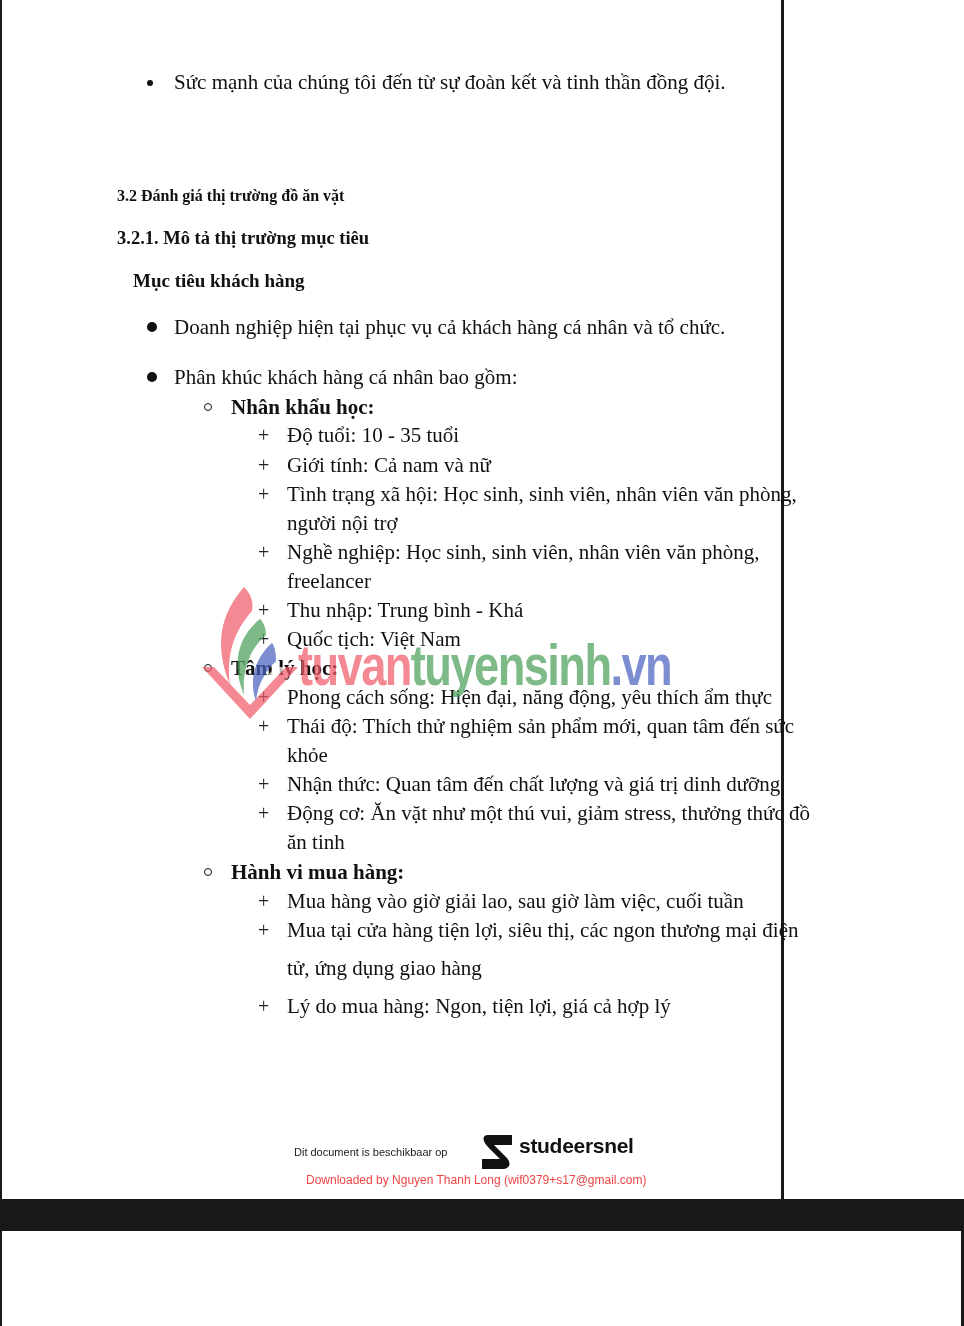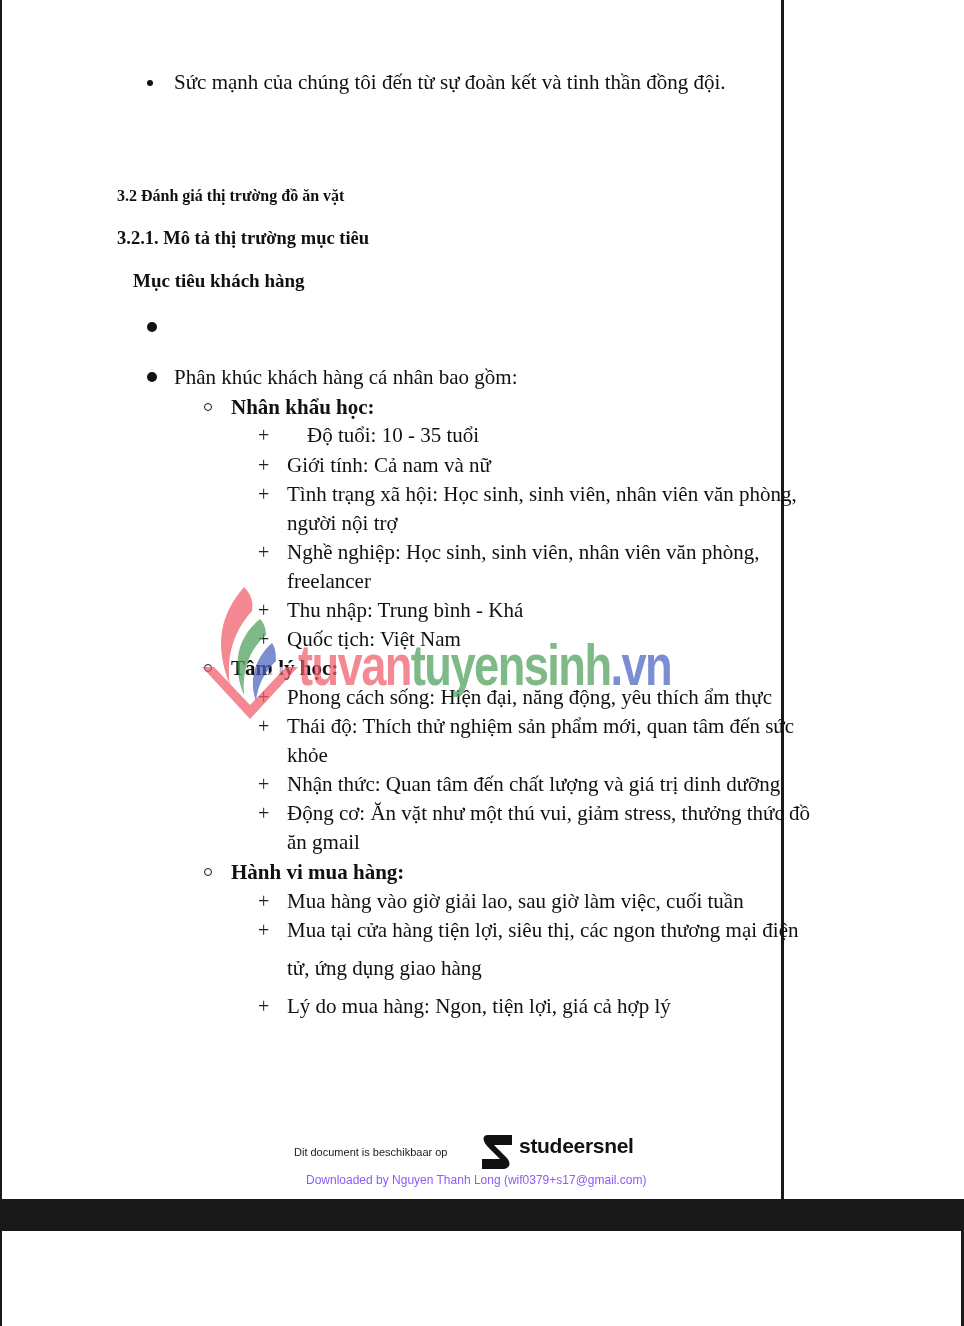--- a/index.html
+++ b/index.html
@@ -25,47 +25,48 @@
     .t { position: absolute; white-space: nowrap; font-size: 21px; line-height: 24px; }
     .b { font-weight: bold; }
     .h2 { font-size: 16px; font-weight: bold; }
     .h3 { font-size: 18.5px; font-weight: bold; }
     .h4 { font-size: 19px; font-weight: bold; }
     .dot-small { position: absolute; width: 6px; height: 6px; border-radius: 50%; background: #111; }
     .dot-big { position: absolute; width: 10px; height: 10px; border-radius: 50%; background: #111; }
     .circle { position: absolute; width: 8px; height: 8px; border-radius: 50%; border: 1.3px solid #111; box-sizing: border-box; }
     .plus { position: absolute; font-family: "Liberation Serif", serif; font-size: 20px; line-height: 24px; color: #222; }
     .footer-note { position: absolute; font-family: "Liberation Sans", "DejaVu Sans", sans-serif; font-size: 11px; color: #1a1a1a; white-space: nowrap; }
-    .footer-dl { position: absolute; font-family: "Liberation Sans", "DejaVu Sans", sans-serif; font-size: 12px; color: #8b5cf6; white-space: nowrap; }
+    .footer-dl { position: absolute; font-family: "Liberation Sans", "DejaVu Sans", sans-serif; font-size: 12px; color: #ef4444; white-space: nowrap; }
     .brand { position: absolute; font-family: "Liberation Sans", "DejaVu Sans", sans-serif; font-weight: bold; font-size: 21px; color: #111; letter-spacing: -0.3px; white-space: nowrap; }
     .watermark { position: absolute; left: 198px; top: 585px; width: 500px; height: 140px; pointer-events: none; opacity: 0.72; }
     .wm-text { position: absolute; left: 98px; top: 50px; font-family: "Liberation Sans", "DejaVu Sans", sans-serif; font-weight: bold; font-size: 58px; line-height: 60px; letter-spacing: -2px; transform: scaleX(0.78); transform-origin: left top; white-space: nowrap; }
   </style>
 </head>
 <body>
 
 <div class="page">
 
   <div class="dot-small" style="left:145px; top:80px;"></div>
   <div class="t" style="left:172px; top:70px;">Sức mạnh của chúng tôi đến từ sự đoàn kết và tinh thần đồng đội.</div>
 
   <div class="t h2" style="left:115px; top:184px;">3.2 Đánh giá thị trường đồ ăn vặt</div>
   <div class="t h3" style="left:115px; top:226px;">3.2.1. Mô tả thị trường mục tiêu</div>
   <div class="t h4" style="left:131px; top:269px;">Mục tiêu khách hàng</div>
 
   <div class="dot-big" style="left:145px; top:322px;"></div>
+  <div class="t" style="left:172px; top:315px;">Doanh nghiệp hiện tại phục vụ cả khách hàng cá nhân và tổ chức.</div>
 
   <div class="dot-big" style="left:145px; top:372px;"></div>
   <div class="t" style="left:172px; top:365px;">Phân khúc khách hàng cá nhân bao gồm:</div>
 
   <div class="circle" style="left:202px; top:403px;"></div>
   <div class="t b" style="left:229px; top:395px;">Nhân khẩu học:</div>
 
   <div class="plus" style="left:256px; top:423px;">+</div>
-  <div class="t" style="left:285px; top:423px;margin-left:20px;">Độ tuổi: 10 - 35 tuổi</div>
+  <div class="t" style="left:285px; top:423px;">Độ tuổi: 10 - 35 tuổi</div>
 
   <div class="plus" style="left:256px; top:453px;">+</div>
   <div class="t" style="left:285px; top:453px;">Giới tính: Cả nam và nữ</div>
 
   <div class="plus" style="left:256px; top:482px;">+</div>
   <div class="t" style="left:285px; top:482px;">Tình trạng xã hội: Học sinh, sinh viên, nhân viên văn phòng,</div>
   <div class="t" style="left:285px; top:511px;">người nội trợ</div>
 
   <div class="plus" style="left:256px; top:540px;">+</div>
   <div class="t" style="left:285px; top:540px;">Nghề nghiệp: Học sinh, sinh viên, nhân viên văn phòng,</div>
@@ -85,21 +86,21 @@
 
   <div class="plus" style="left:256px; top:714px;">+</div>
   <div class="t" style="left:285px; top:714px;">Thái độ: Thích thử nghiệm sản phẩm mới, quan tâm đến sức</div>
   <div class="t" style="left:285px; top:743px;">khỏe</div>
 
   <div class="plus" style="left:256px; top:772px;">+</div>
   <div class="t" style="left:285px; top:772px;">Nhận thức: Quan tâm đến chất lượng và giá trị dinh dưỡng</div>
 
   <div class="plus" style="left:256px; top:801px;">+</div>
   <div class="t" style="left:285px; top:801px;">Động cơ: Ăn vặt như một thú vui, giảm stress, thưởng thức đồ</div>
-  <div class="t" style="left:285px; top:830px;">ăn gmail</div>
+  <div class="t" style="left:285px; top:830px;">ăn tinh</div>
 
   <div class="circle" style="left:202px; top:868px;"></div>
   <div class="t b" style="left:229px; top:860px;">Hành vi mua hàng:</div>
 
   <div class="plus" style="left:256px; top:889px;">+</div>
   <div class="t" style="left:285px; top:889px;">Mua hàng vào giờ giải lao, sau giờ làm việc, cuối tuần</div>
 
   <div class="plus" style="left:256px; top:918px;">+</div>
   <div class="t" style="left:285px; top:918px;">Mua tại cửa hàng tiện lợi, siêu thị, các ngon thương mại điện</div>
   <div class="t" style="left:285px; top:956px;">tử, ứng dụng giao hàng</div>

